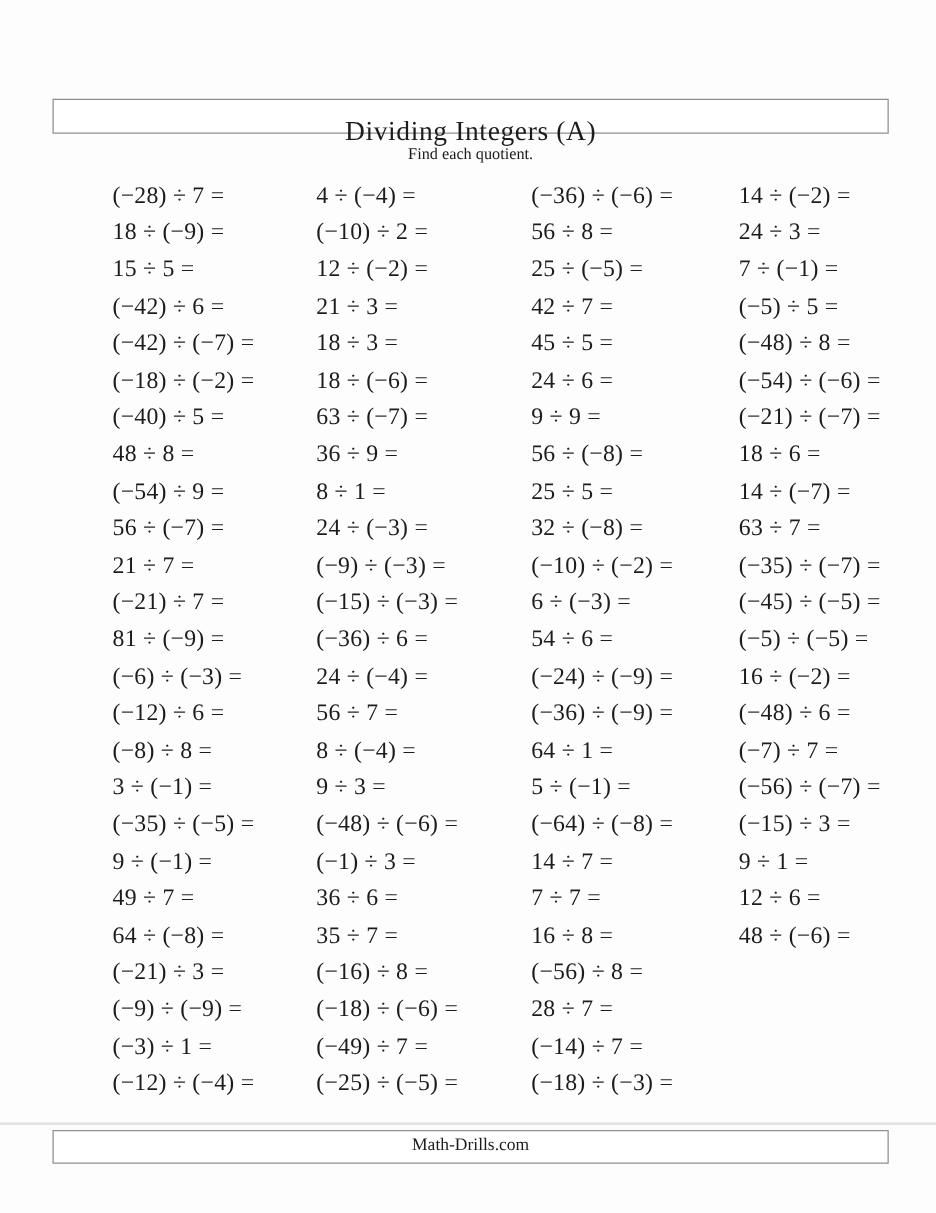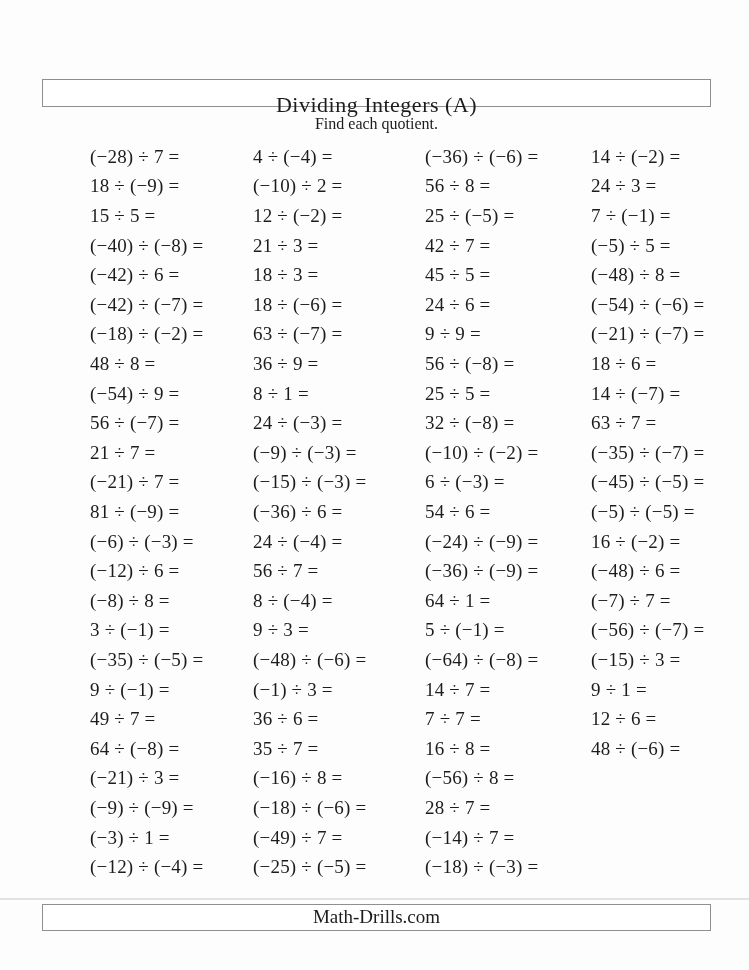--- a/index.html
+++ b/index.html
@@ -35,21 +35,21 @@
     line-height: 1;
     padding-bottom: 2px;
     margin-top: 26px;
   }
   .instruction {
     position: absolute;
     left: 42px;
     top: 115px;
     width: 669px;
     text-align: center;
-    font-size: 16px;
+    font-size: 13px;
   }
   .problems-grid {
     position: absolute;
     left: 42px;
     top: 142px;
     width: 669px;
     height: 740px;
     display: grid;
     grid-template-columns: 163px 172px 166px 1fr;
     grid-template-rows: repeat(25, 1fr);
@@ -78,42 +78,42 @@
     width: 669px;
     height: 27px;
     border: 1px solid #8f8f8f;
     box-sizing: border-box;
     background: #ffffff;
     display: flex;
     align-items: center;
     justify-content: center;
   }
   .footer-text {
-    font-size: 19px;
+    font-size: 14px;
     line-height: 1;
     padding-bottom: 2px;
   }
 </style>
 </head>
 <body>
 
 <div class="title-box">
   <span class="title-text">Dividing Integers (A)</span>
 </div>
 
 <div class="instruction">Find each quotient.</div>
 
 <div class="problems-grid">
     <div class="problem">(−28) ÷ 7 =</div>
     <div class="problem">18 ÷ (−9) =</div>
     <div class="problem">15 ÷ 5 =</div>
-    <div class="problem">(−40) ÷ (−8) =</div>
     <div class="problem">(−42) ÷ 6 =</div>
     <div class="problem">(−42) ÷ (−7) =</div>
     <div class="problem">(−18) ÷ (−2) =</div>
+    <div class="problem">(−40) ÷ 5 =</div>
     <div class="problem">48 ÷ 8 =</div>
     <div class="problem">(−54) ÷ 9 =</div>
     <div class="problem">56 ÷ (−7) =</div>
     <div class="problem">21 ÷ 7 =</div>
     <div class="problem">(−21) ÷ 7 =</div>
     <div class="problem">81 ÷ (−9) =</div>
     <div class="problem">(−6) ÷ (−3) =</div>
     <div class="problem">(−12) ÷ 6 =</div>
     <div class="problem">(−8) ÷ 8 =</div>
     <div class="problem">3 ÷ (−1) =</div>

